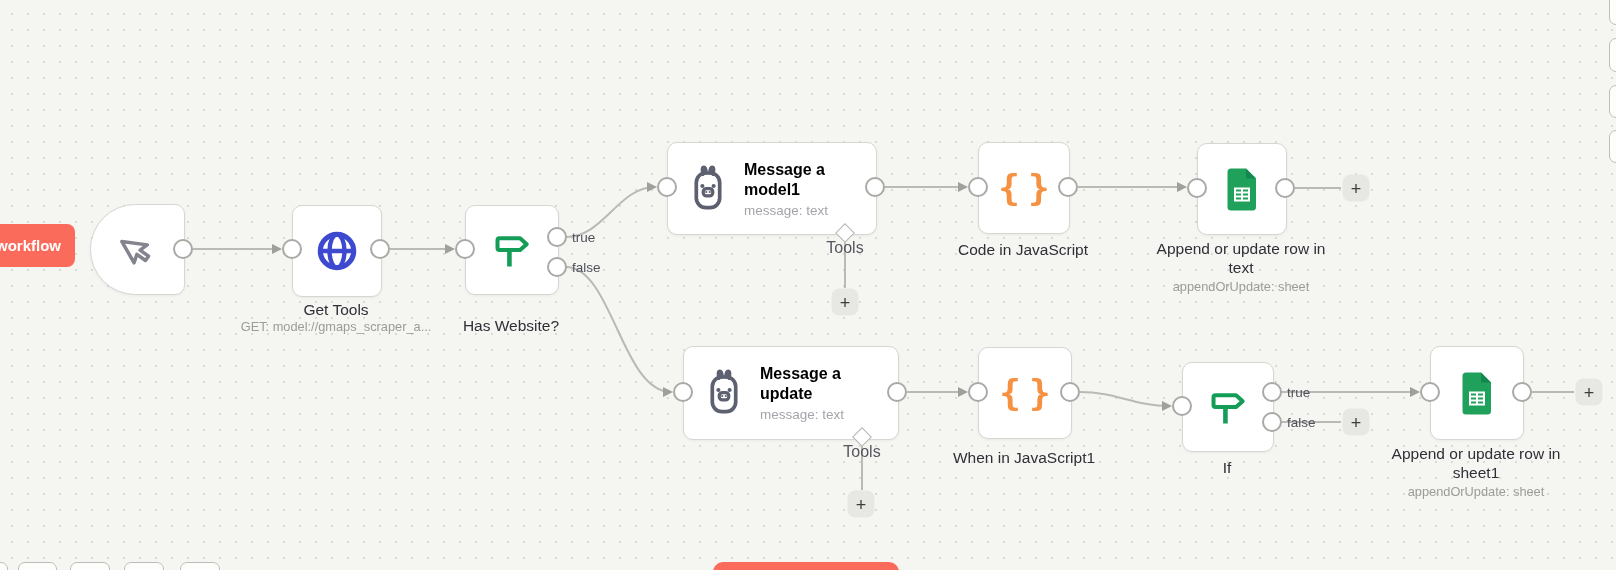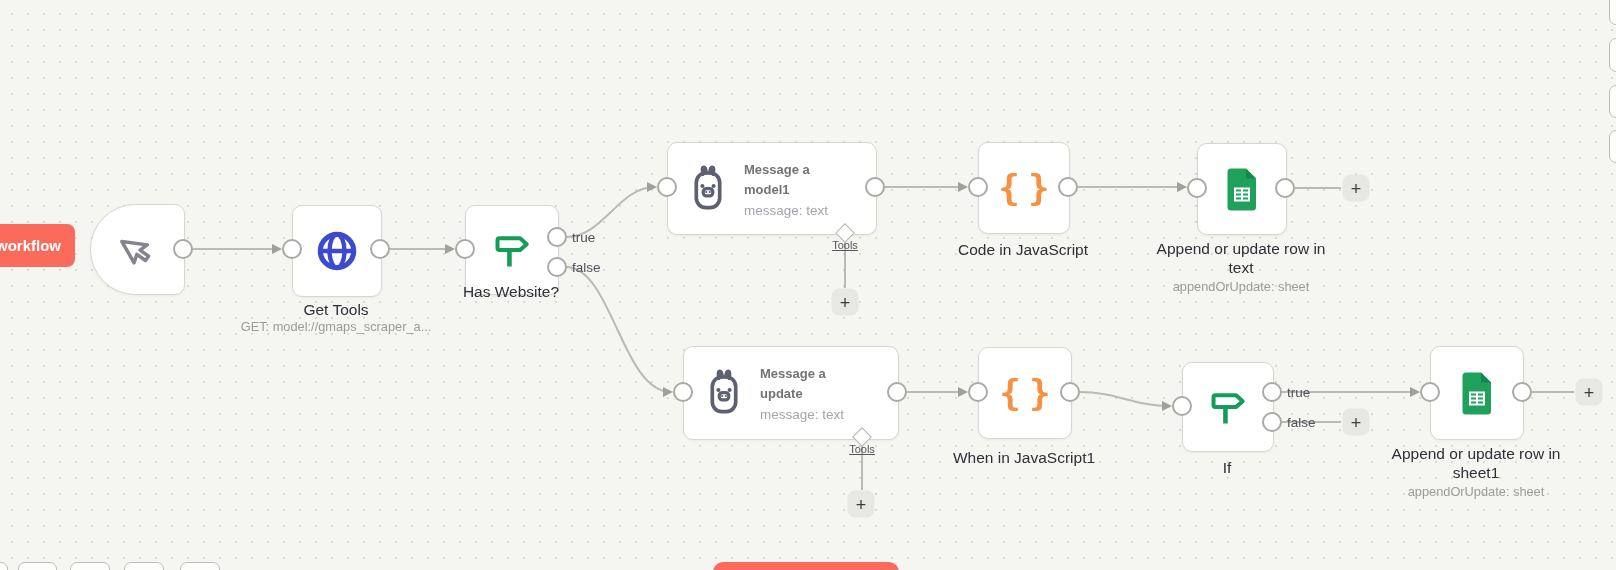--- a/index.html
+++ b/index.html
@@ -22,31 +22,31 @@
   }
   .node-label{
     position:absolute;transform:translateX(-50%);text-align:center;white-space:nowrap;
     font-size:15.5px;font-weight:500;color:#2e2f37;line-height:19px;
   }
   .node-sub{
     position:absolute;transform:translateX(-50%);text-align:center;white-space:nowrap;
     font-size:12.8px;color:#9b9b98;
   }
   .branch-label{position:absolute;font-size:13.5px;color:#50525b;}
-  .tools-label{position:absolute;transform:translateX(-50%);font-size:11px;color:#55565e;text-decoration:underline;}
+  .tools-label{position:absolute;transform:translateX(-50%);font-size:16px;color:#55565e;}
   .diamond{
     position:absolute;width:14px;height:14px;background:#fff;border:1.5px solid #b3b3b0;
     transform:translate(-50%,-50%) rotate(45deg);box-sizing:border-box;
   }
   .plus-btn{
     position:absolute;width:27px;height:27px;border-radius:8px;background:#e7e7e4;
     transform:translate(-50%,-50%);display:flex;align-items:center;justify-content:center;
     font-size:18px;font-weight:400;color:#3c3c3c;cursor:pointer;user-select:none;line-height:1;
   }
-  .llm-title{font-size:13px;font-weight:600;color:#737373;line-height:20px;}
+  .llm-title{font-size:16px;font-weight:600;color:#000000;line-height:20px;}
   .llm-sub{font-size:13.5px;color:#a4a4ab;margin-top:3px;}
   .code-braces{display:flex;gap:8px;font-family:"DejaVu Sans Mono","Liberation Mono",monospace;
     font-size:36px;font-weight:700;color:#f59140;line-height:1;}
   .red-pill{position:absolute;background:#fb6b5b;border-radius:8px;display:flex;align-items:center;
     color:#fff;font-size:15px;font-weight:600;padding:0 14px;height:43px;cursor:pointer;}
   .exec-btn{position:absolute;background:#fb6b5b;border-radius:10px;height:40px;cursor:pointer;}
   .edge-box{position:absolute;background:#fdfdfc;border:1.5px solid #bdbdba;border-radius:7px;box-sizing:border-box;}
   svg.wires{position:absolute;left:0;top:0;pointer-events:none;}
   .wire{stroke:#b9b9b6;stroke-width:2;fill:none;}
 </style>
@@ -106,21 +106,21 @@
     <svg width="44" height="44" viewBox="0 0 24 24">
       <path d="M10.6,7 V21" stroke="#149d57" stroke-width="2.5" fill="none"></path>
       <path d="M5.2,5.6 H16.4 L20,8.8 L16.4,12 H5.2 A1.1,1.1 0 0 1 4.1,10.9 V6.7 A1.1,1.1 0 0 1 5.2,5.6 Z" fill="#ffffff" stroke="#149d57" stroke-width="2.2" stroke-linejoin="round"></path>
     </svg>
   </div>
   <div class="endpoint" style="left:465px;top:249px;"></div>
   <div class="endpoint" style="left:557px;top:237px;"></div>
   <div class="endpoint" style="left:557px;top:267px;"></div>
   <div class="branch-label" style="left:572px;top:230px;">true</div>
   <div class="branch-label" style="left:572px;top:260px;">false</div>
-  <div class="node-label" style="left:511px;top:282px;">Has Website?</div>
+  <div class="node-label" style="left:511px;top:316px;">Has Website?</div>
 
   <div class="node wide" style="left:667px;top:142px;width:208px;height:91px;">
     <svg width="52" height="52" viewBox="0 0 24 24" style="margin-left:14px;">
       <path d="M9.7,5.2 C9.1,3 9.4,1.9 10.1,1.9 C10.8,1.9 11.1,2.9 11.1,4.6" fill="none" stroke="#5d6070" stroke-width="1.6" stroke-linecap="round"></path>
       <path d="M14.3,5.2 C14.9,3 14.6,1.9 13.9,1.9 C13.2,1.9 12.9,2.9 12.9,4.6" fill="none" stroke="#5d6070" stroke-width="1.6" stroke-linecap="round"></path>
       <rect x="6.6" y="4.6" width="10.8" height="16" rx="4.4" fill="none" stroke="#5d6070" stroke-width="1.7"></rect>
       <circle cx="9.4" cy="10.6" r="0.95" fill="#5d6070"></circle>
       <circle cx="14.6" cy="10.6" r="0.95" fill="#5d6070"></circle>
       <rect x="9.8" y="11.8" width="4.4" height="3.4" rx="1.5" fill="none" stroke="#5d6070" stroke-width="1.5"></rect>
       <circle cx="11.2" cy="13.4" r="0.5" fill="#5d6070"></circle>

